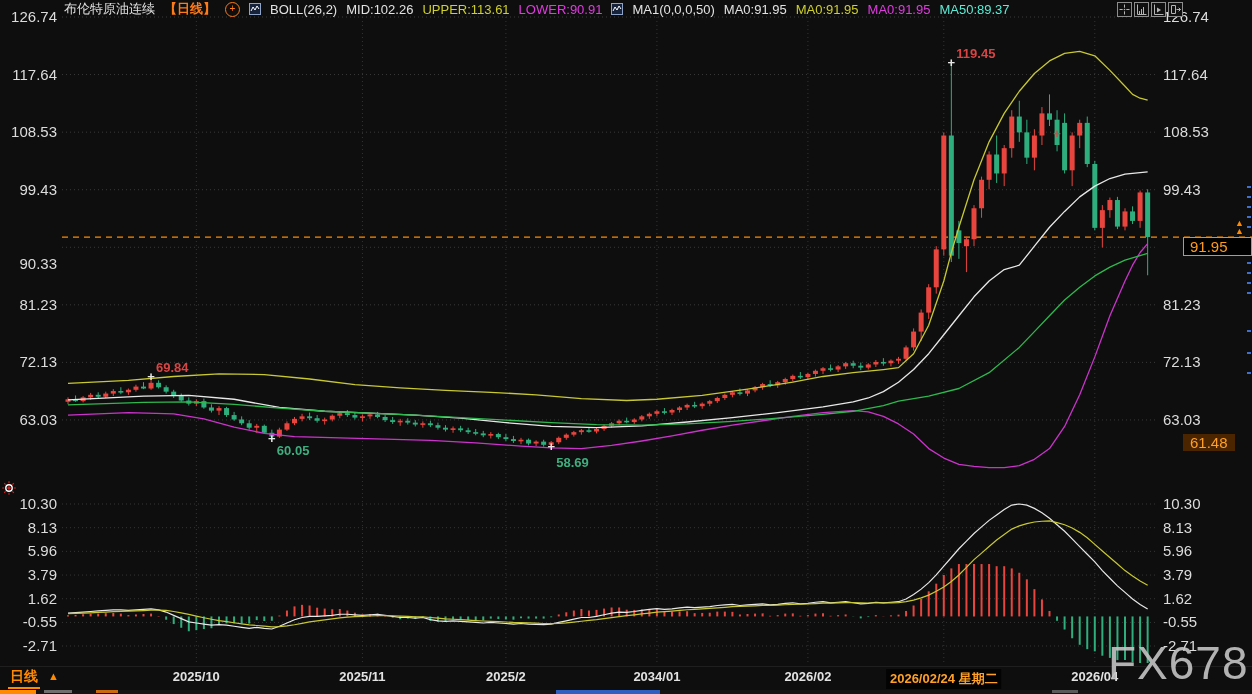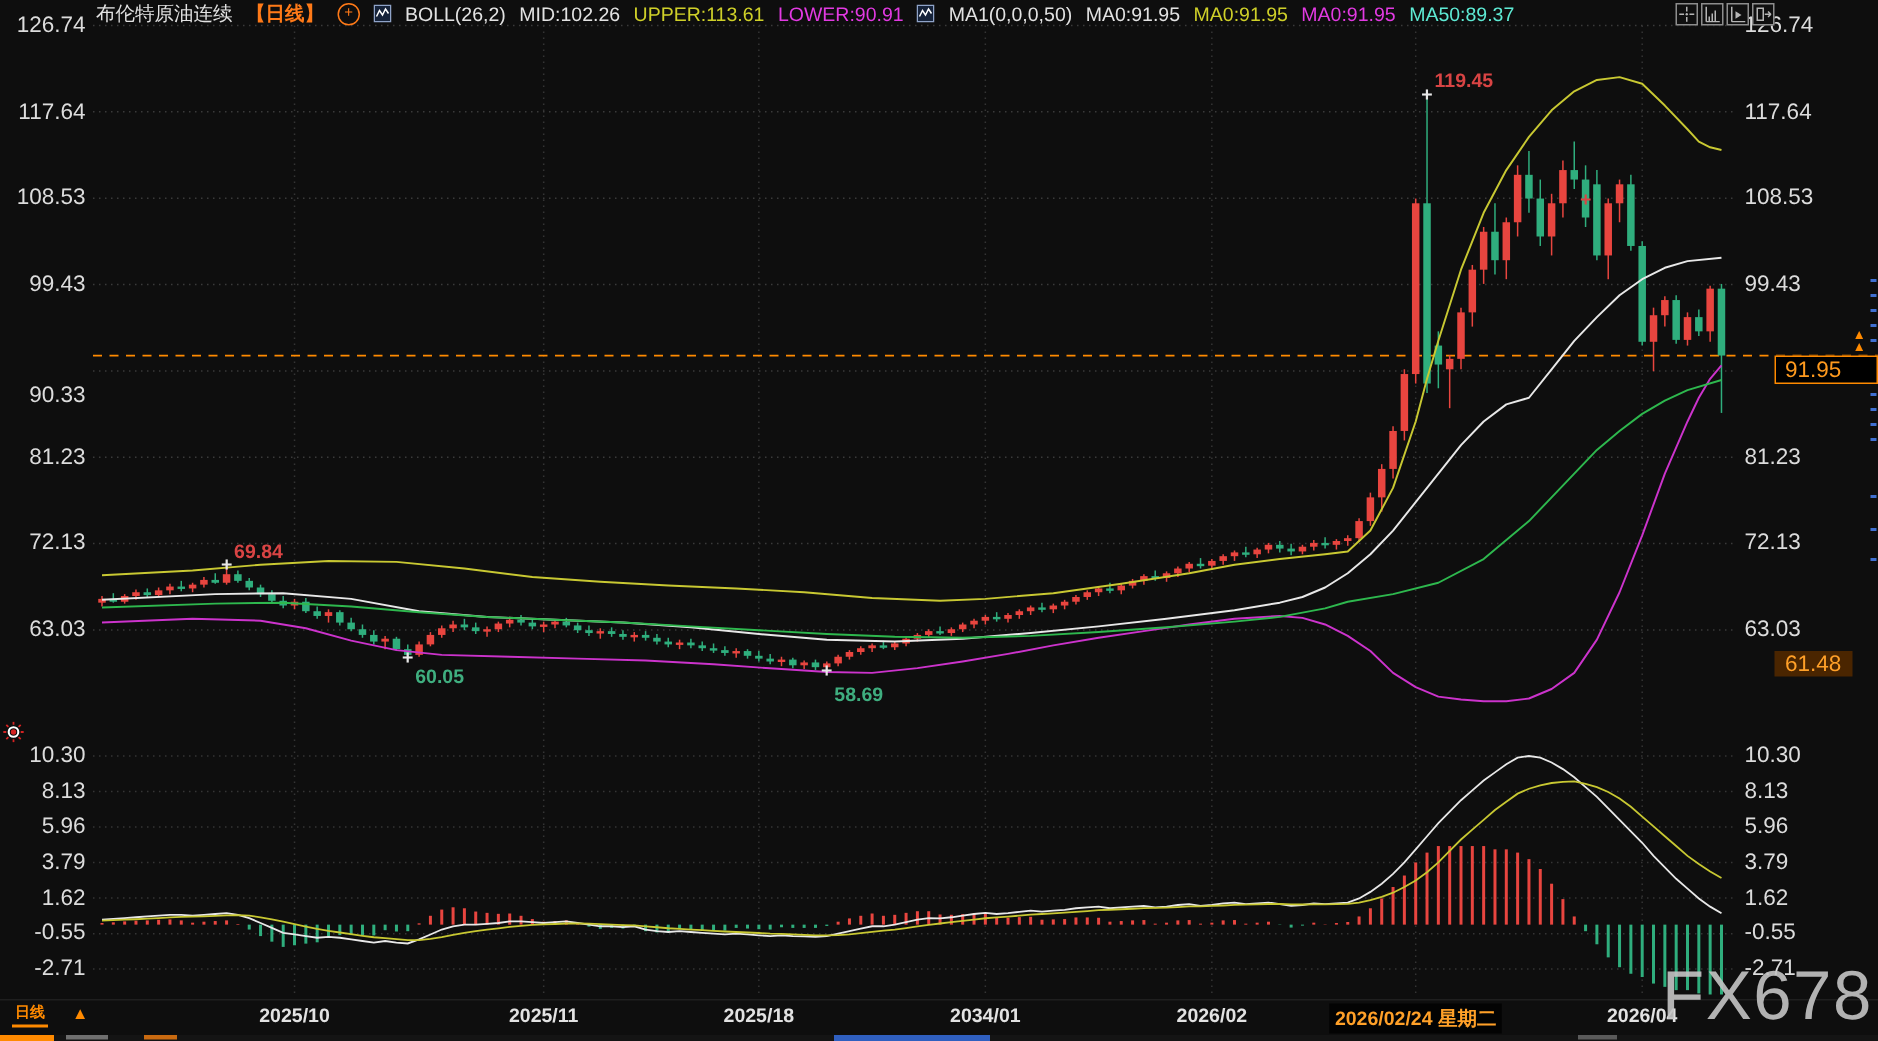--- a/index.html
+++ b/index.html
@@ -24,21 +24,21 @@
         align-items:center;justify-content:center;}
   .pricetag{position:absolute;left:1183px;top:237px;width:61px;height:17px;border:1.5px solid #ff8a00;
             background:#000;color:#ff9a1e;font-size:15px;padding:0 0 0 6px;line-height:17px;z-index:7;}
   .uparrows{position:absolute;left:1235px;top:219px;width:13px;font-size:9px;line-height:8px;
             color:#ff8a00;word-break:break-all;z-index:7;}
   .lowtag{position:absolute;left:1183px;top:434px;height:17px;background:#4a2500;color:#ffa028;
           font-size:15px;padding:0 7px;line-height:17px;z-index:7;}
   .watermark{position:absolute;left:1108px;top:636px;font-size:46px;color:#c4c4c4;opacity:.9;
              letter-spacing:1px;z-index:6;}
   .sep{position:absolute;left:0;top:666px;width:1252px;height:1px;background:#1f1f1f;z-index:2;}
-  .periodbtn{position:absolute;left:8px;top:668px;font-size:10px;font-weight:bold;color:#ff8a00;
+  .periodbtn{position:absolute;left:8px;top:668px;font-size:14px;font-weight:bold;color:#ff8a00;
              border-bottom:2px solid #ff8a00;padding:0 2px 1px 2px;z-index:5;}
   .periodarrow{position:absolute;left:48px;top:670px;font-size:11px;color:#ff8a00;z-index:5;}
   .sliver{position:absolute;left:0;top:690px;width:1252px;height:4px;background:#141414;z-index:8;}
   .frag{position:absolute;top:0;height:4px;}
 </style>
 </head>
 <body>
 
 <div class="screen">
 
@@ -633,21 +633,21 @@
     <div class="pl" style="top: 566.057px;">3.79</div>
     <div class="pr" style="top: 566.057px;">3.79</div>
     <div class="pl" style="top: 589.742px;">1.62</div>
     <div class="pr" style="top: 589.742px;">1.62</div>
     <div class="pl" style="top: 613.428px;">-0.55</div>
     <div class="pr" style="top: 613.428px;">-0.55</div>
     <div class="pl" style="top: 637.004px;">-2.71</div>
     <div class="pr" style="top: 637.004px;">-2.71</div>
     <div class="dl" style="left: 196.35px;">2025/10</div>
     <div class="dl" style="left: 362.45px;">2025/11</div>
-    <div class="dl" style="left: 505.9px;">2025/18</div>
+    <div class="dl" style="left: 505.9px;">2025/2</div>
     <div class="dl" style="left: 656.9px;">2034/01</div>
     <div class="dl" style="left: 807.9px;">2026/02</div>
     <div class="dl hl" style="left: 943.8px;">2026/02/24 星期二</div>
     <div class="dl" style="left: 1094.8px;">2026/04</div>
     <div class="ann" style="left: 956.35px; top: 46.1056px; color: rgb(217, 68, 68);">119.45</div>
     <div class="ann" style="left: 156.05px; top: 359.864px; color: rgb(217, 68, 68);">69.84</div>
     <div class="ann" style="left: 276.85px; top: 442.781px; color: rgb(63, 174, 127);">60.05</div>
     <div class="ann" style="left: 556.2px; top: 455px; color: rgb(63, 174, 127);">58.69</div>
   </div>
 

